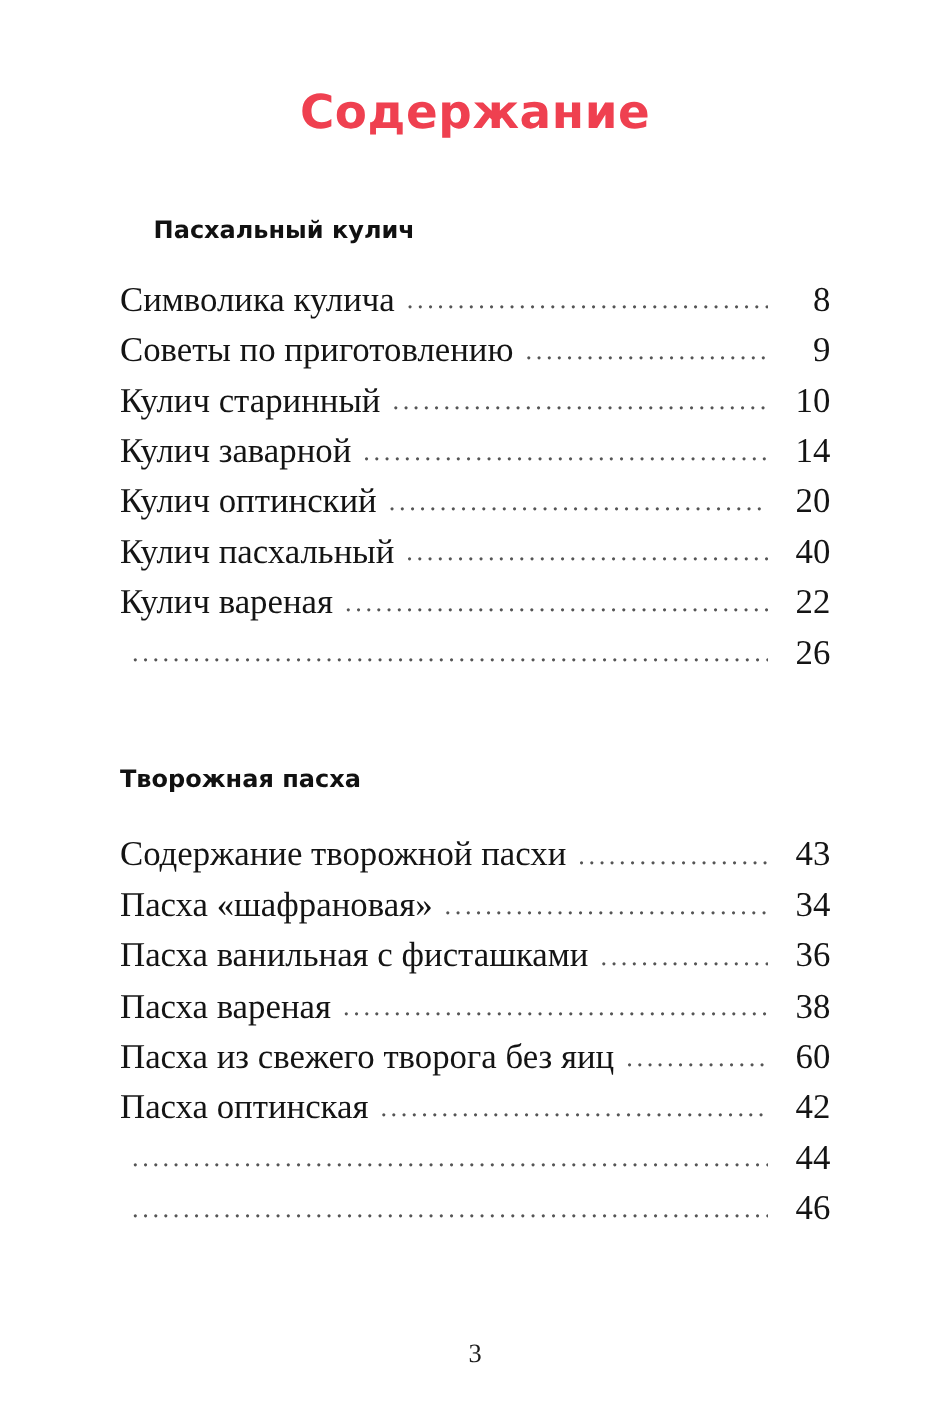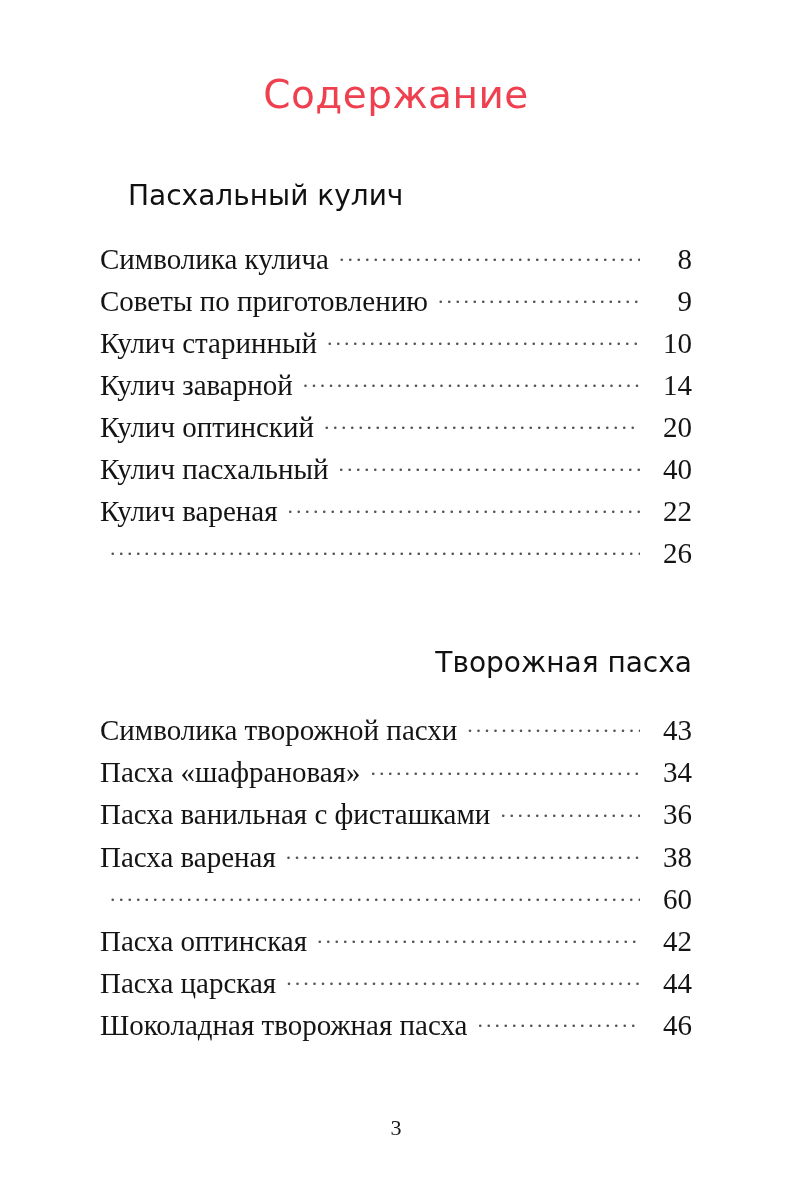--- a/index.html
+++ b/index.html
@@ -19,54 +19,54 @@
     width: 792px;
     height: 1183px;
     box-sizing: border-box;
     padding: 0 100px;
     position: relative;
   }
   .toc-title {
     text-align: center;
     color: #ef4050;
     font-family: "DejaVu Sans", sans-serif;
-    font-weight: normal;
+    font-weight: bold;
     font-size: 39px;
     letter-spacing: 0.5px;
     margin: 0;
     padding-top: 72px;
   }
   .section {
     margin-top: 0;
   }
   .section-title {
     font-family: "DejaVu Sans", sans-serif;
-    font-weight: normal;
-    font-size: 28px;
+    font-weight: bold;
+    font-size: 20px;
     color: #111111;
     margin: 0;
   }
   .section-1 .section-title {
     text-align: left;
     padding-top: 62px;
     padding-left: 28px;
   }
   .section-2 .section-title {
-    text-align: right;
+    text-align: left;
     padding-top: 72px;
   }
   .entries {
     margin-top: 26px;
   }
   .section-2 .entries {
     margin-top: 30px;
   }
   .entry {
     display: flex;
-    align-items: center;
+    align-items: flex-end;
     font-size: 29px;
     line-height: 1.45;
     color: #141414;
     white-space: nowrap;
   }
   .entry-label {
     flex: 0 0 auto;
   }
   .entry-dots {
     flex: 1 1 auto;
@@ -154,21 +154,21 @@
       </div>
 
     </div>
   </div>
 
   <div class="section section-2">
     <h2 class="section-title">Творожная пасха</h2>
     <div class="entries">
 
       <div class="entry">
-        <span class="entry-label">Символика творожной пасхи</span>
+        <span class="entry-label">Содержание творожной пасхи</span>
         <span class="entry-dots">..........................................................................................................</span>
         <span class="entry-page">43</span>
       </div>
 
       <div class="entry">
         <span class="entry-label">Пасха «шафрановая»</span>
         <span class="entry-dots">..........................................................................................................</span>
         <span class="entry-page">34</span>
       </div>
 
@@ -178,38 +178,37 @@
         <span class="entry-page">36</span>
       </div>
 
       <div class="entry">
         <span class="entry-label">Пасха вареная</span>
         <span class="entry-dots">..........................................................................................................</span>
         <span class="entry-page">38</span>
       </div>
 
       <div class="entry">
+        <span class="entry-label">Пасха из свежего творога без яиц</span>
         <span class="entry-dots">..........................................................................................................</span>
         <span class="entry-page">60</span>
       </div>
 
       <div class="entry">
         <span class="entry-label">Пасха оптинская</span>
         <span class="entry-dots">..........................................................................................................</span>
         <span class="entry-page">42</span>
       </div>
 
       <div class="entry">
-        <span class="entry-label">Пасха царская</span>
         <span class="entry-dots">..........................................................................................................</span>
         <span class="entry-page">44</span>
       </div>
 
       <div class="entry">
-        <span class="entry-label">Шоколадная творожная пасха</span>
         <span class="entry-dots">..........................................................................................................</span>
         <span class="entry-page">46</span>
       </div>
 
     </div>
   </div>
 
   <div class="page-number">3</div>
 
 </div>

